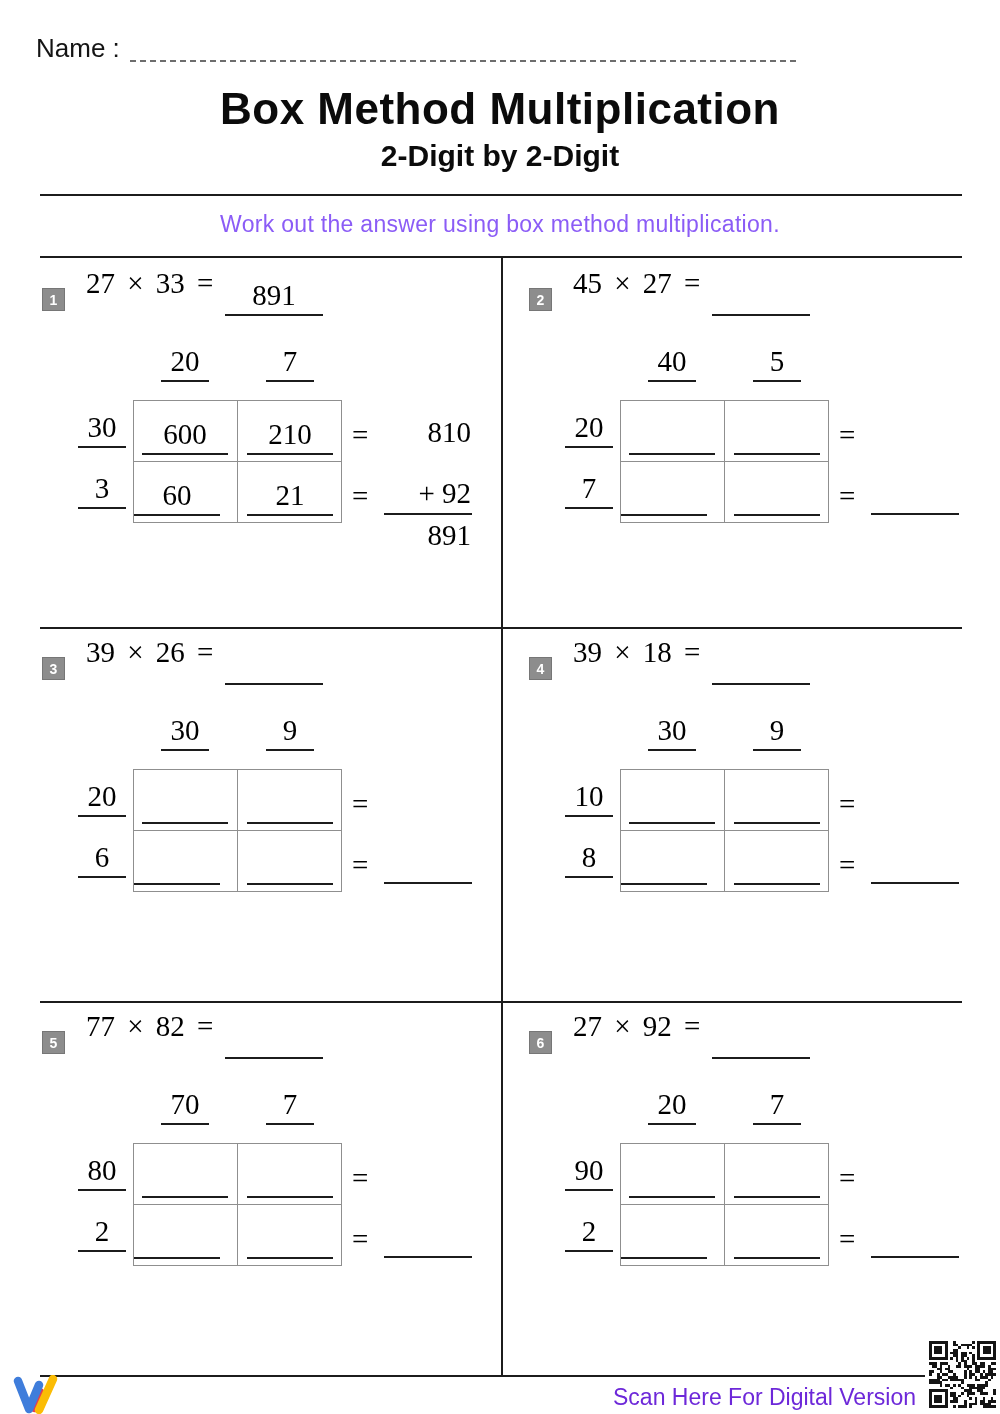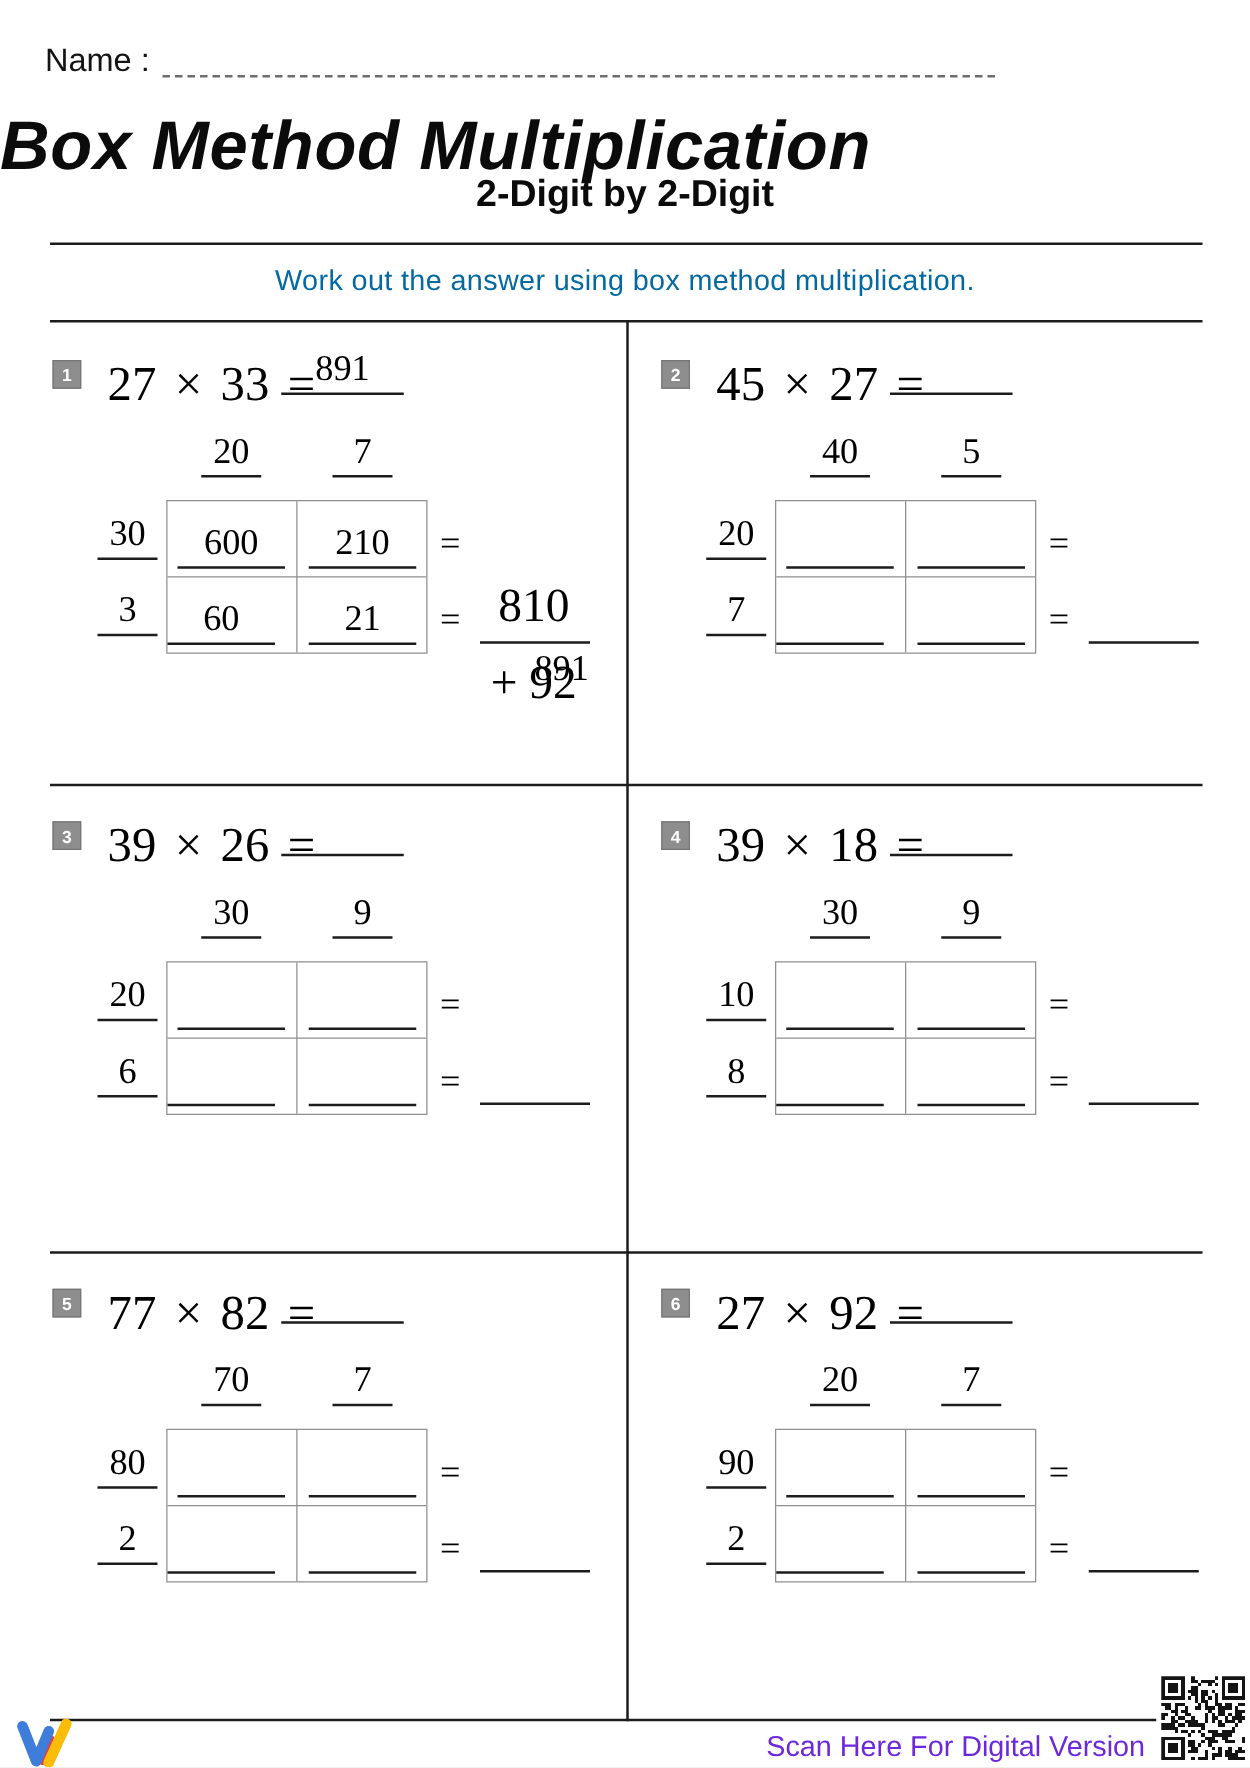--- a/index.html
+++ b/index.html
@@ -3,56 +3,56 @@
 <meta charset="utf-8">
 <style>
   *{box-sizing:border-box;margin:0;padding:0;}
   html,body{background:#e8e8e8;}
   .page{position:relative;width:1000px;height:1414px;background:#ffffff;margin:0 auto;
         font-family:"Liberation Sans",sans-serif;color:#101010;overflow:hidden;padding-left:32px;}
 
   
   .name-label{position:absolute;left:36px;top:33px;font-size:26px;font-weight:500;color:#141414;}
   .name-line{position:absolute;left:130px;top:34px;width:666px;height:28px;border-bottom:2px dashed #6d6d6d;}
-  .title{position:absolute;left:0;right:0;top:84px;text-align:left;
-         font-size:55px;font-weight:600;letter-spacing:.5px;color:#0b0b0b;font-style:italic;}
+  .title{position:absolute;left:0;right:0;top:84px;text-align:center;
+         font-size:44px;font-weight:600;letter-spacing:.5px;color:#0b0b0b;}
   .subtitle{position:absolute;left:0;right:0;top:139px;text-align:center;
          font-size:30px;font-weight:700;color:#0b0b0b;}
   .rule{position:absolute;left:40px;width:922px;height:2px;background:#1c1c1c;}
   .rule-1{top:194px;} .rule-2{top:256px;} .rule-3{top:627px;} .rule-4{top:1001px;} .rule-5{top:1375px;}
   .instruction{position:absolute;left:0;right:0;top:211px;text-align:center;
-         font-size:23px;font-weight:500;letter-spacing:.3px;color:#0369a1;}
+         font-size:23px;font-weight:500;letter-spacing:.3px;color:#8b5cf6;}
   .vdivider{position:absolute;left:501px;top:256px;width:2px;height:1121px;background:#1c1c1c;}
 
   
   .problem{position:absolute;width:460px;height:360px;font-family:"Liberation Serif",serif;color:#000;}
   .pos-1{left:40px;top:258px;}  .pos-2{left:527px;top:258px;}
   .pos-3{left:40px;top:627px;}  .pos-4{left:527px;top:627px;}
   .pos-5{left:40px;top:1001px;} .pos-6{left:527px;top:1001px;}
 
   .badge{position:absolute;left:2px;top:30px;width:23px;height:23px;background:#8d8d8d;
          border:1px solid #767676;color:#fff;font:600 14px "Liberation Sans",sans-serif;
          display:flex;align-items:center;justify-content:center;}
-  .expr{position:absolute;left:46px;top:27px;font-size:39px;word-spacing:5px;white-space:nowrap;}
+  .expr{position:absolute;left:46px;top:9px;font-size:29px;word-spacing:5px;white-space:nowrap;}
   .slot{position:absolute;border-bottom:2px solid #1c1c1c;display:flex;align-items:flex-end;
         justify-content:center;font-size:29px;line-height:1;padding-bottom:4px;}
   .ans {left:185px;top:17px;width:98px;height:41px;}
   .colh{top:86px;width:48px;height:38px;}  .c1{left:121px;} .c2{left:226px;}
   .rowh{left:38px;width:48px;height:38px;} .r1{top:152px;} .r2{top:213px;}
   .cell{width:86px;height:38px;}
   .p11{left:102px;top:159px;} .p12{left:207px;top:159px;}
   .p21{left:94px;top:220px;text-align:center;} .p22{left:207px;top:220px;}
 
   .gridbox{position:absolute;left:93px;top:142px;width:209px;height:123px;border:1.5px solid #8f8f8f;}
   .vsep{position:absolute;left:calc(50% - 1px);top:0;bottom:0;width:1.5px;background:#8f8f8f;}
   .hsep{position:absolute;top:calc(50% - 1px);left:0;right:0;height:1.5px;background:#8f8f8f;}
 
   .eq{position:absolute;left:312px;font-size:29px;line-height:1;}
   .e1{top:163px;} .e2{top:224px;}
-  .res{position:absolute;left:343px;width:88px;font-size:38px;line-height:1;text-align:center;white-space:nowrap;margin-top:48px;}
+  .res{position:absolute;left:343px;width:88px;font-size:29px;line-height:1;text-align:right;white-space:nowrap;}
   .rv1{top:160px;} .rv2{top:221px;}
   .sumline{position:absolute;left:344px;top:255px;width:88px;border-top:2px solid #1c1c1c;}
   .total{position:absolute;left:343px;top:263px;width:88px;font-size:29px;line-height:1;text-align:right;}
 
   
   .logo{position:absolute;left:12px;top:1375px;width:50px;height:40px;}
   .brand{position:absolute;left:68px;top:1383px;font-size:24px;font-weight:700;letter-spacing:.2px;white-space:nowrap;}
   .brand-worksheet{color:#3f7ddb;} .brand-zone{color:#f6a21d;}
   .scan{position:absolute;right:84px;top:1384px;font-size:23px;font-weight:400;color:#6d28d9;}
   .qr{position:absolute;left:925px;top:1337px;width:74px;height:75px;background:#ffffff;

